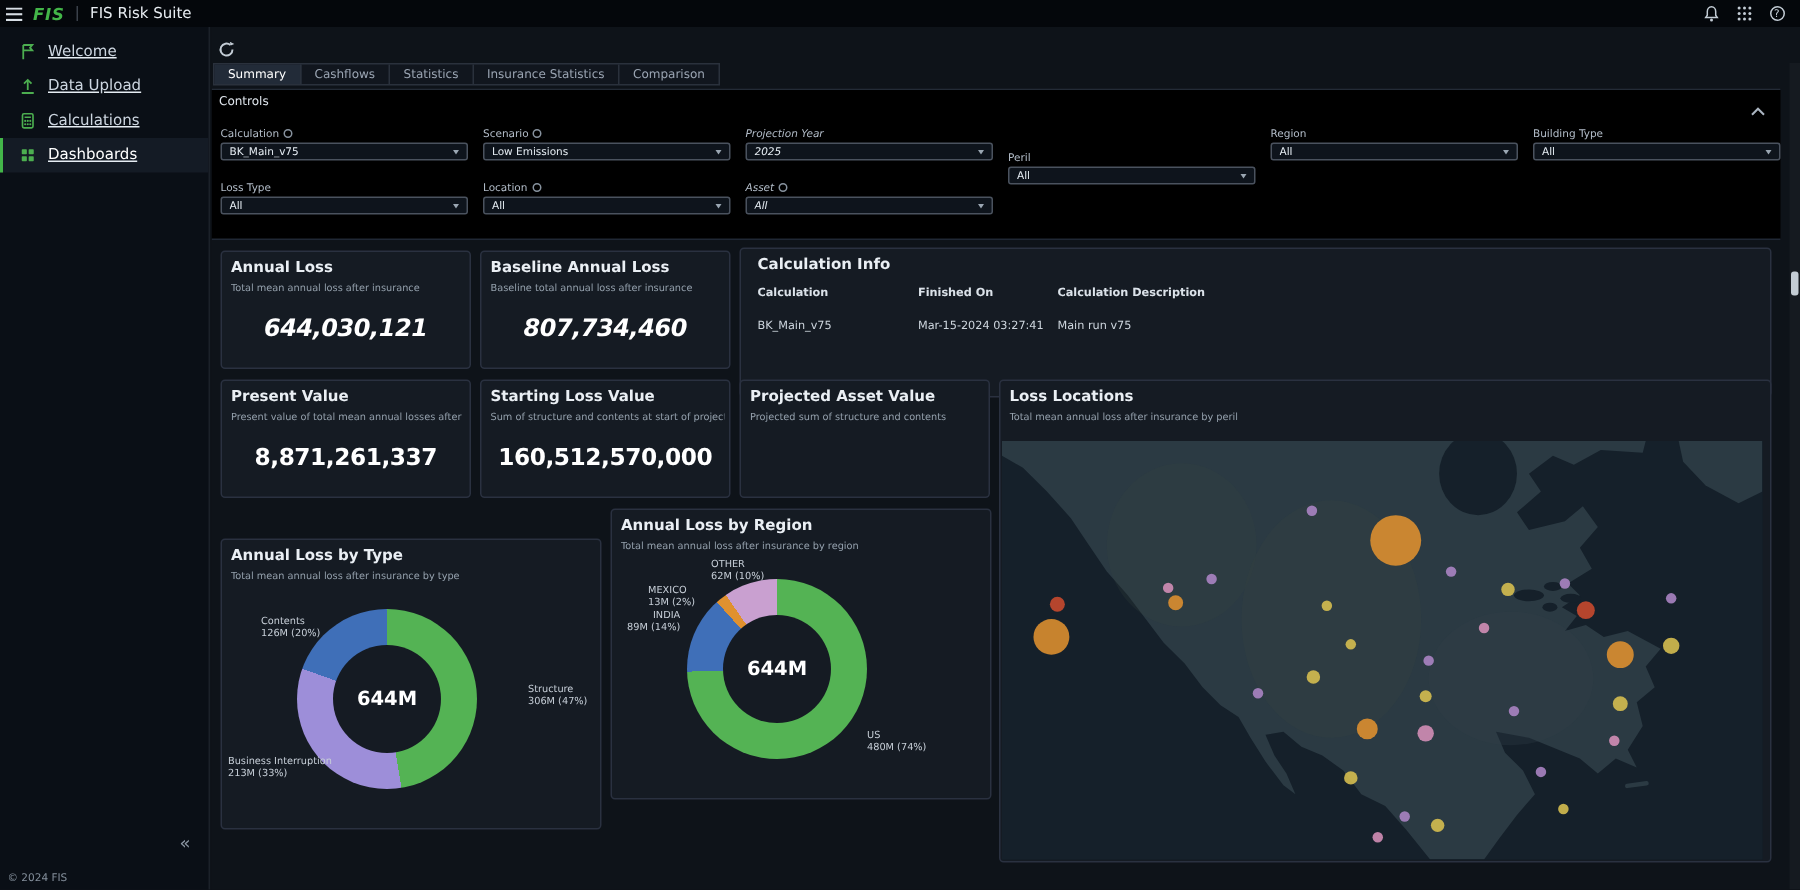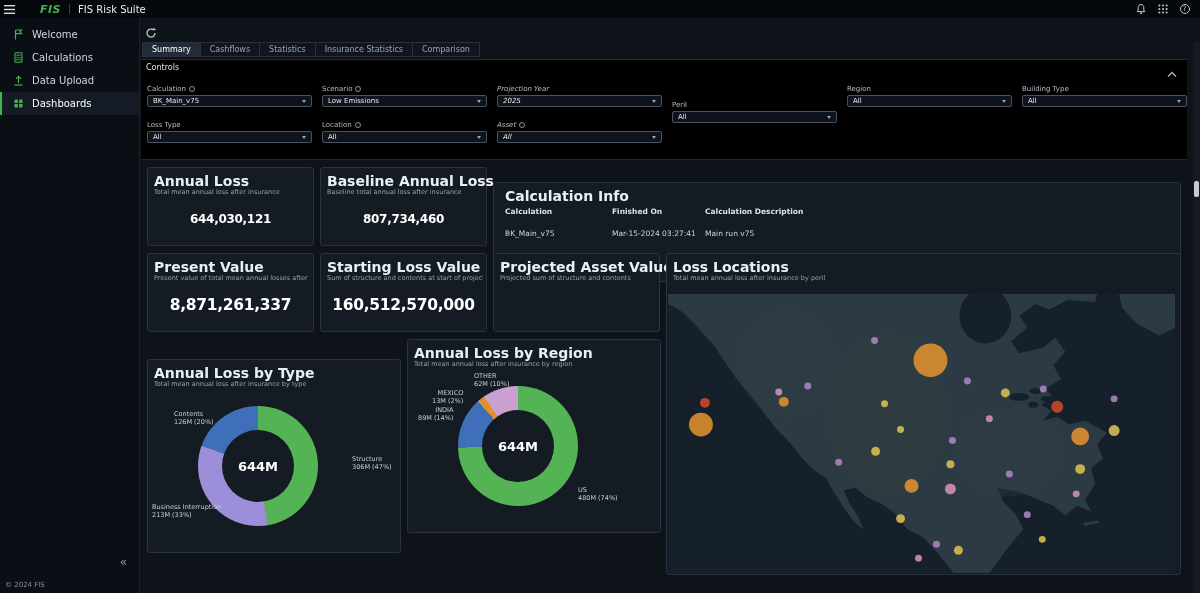--- a/index.html
+++ b/index.html
@@ -3,32 +3,32 @@
 <meta charset="utf-8">
 <style>
   * { box-sizing: border-box; margin: 0; padding: 0; }
   html,body { width:1200px; height:593px; overflow:hidden; background:#0e1319;
     font-family:"DejaVu Sans","Liberation Sans",sans-serif; color:#e6edf3; }
 
   
   .topbar { position:absolute; top:0; left:0; width:1200px; height:18px; background:#04070b;
     display:flex; align-items:center; z-index:50; }
   .hamburger { width:18px; height:18px; display:flex; align-items:center; justify-content:center; cursor:pointer; }
-  .logo { font-size:11px; font-weight:bold; font-style:italic; color:#43b649; margin-left:22px; letter-spacing:.5px; }
+  .logo { font-size:11px; font-weight:bold; font-style:italic; color:#43b649; margin-left:4px; letter-spacing:.5px; }
   .topbar-divider { width:1px; height:10px; background:#3a414a; margin:0 8px; }
   .app-title { font-size:10px; color:#e8edf2; }
   .topbar-right { margin-left:auto; display:flex; align-items:center; gap:11px; margin-right:10px; }
   .tb-icon { width:11px; height:11px; display:flex; align-items:center; justify-content:center; cursor:pointer; }
   .help-circle { width:10px; height:10px; border:1px solid #c3ccd5; border-radius:50%; color:#c3ccd5;
     font-size:7px; line-height:8px; text-align:center; }
 
   
   .sidebar { position:absolute; top:18px; left:0; width:140px; bottom:0; background:#0a0f16;
     border-right:1px solid #1b2129; z-index:40; }
-  .side-items { padding-top:5px; }
+  .side-items { padding-top:5px;text-decoration:underline; }
   .side-item { height:23px; display:flex; align-items:center; gap:8px; padding-left:10px;
     cursor:pointer; border-left:2px solid transparent; }
   .side-item.active { background:#141b25; border-left-color:#43b649; }
   .side-label { font-size:10px; color:#cdd6e0; }
   .side-item.active .side-label { color:#ffffff; }
   .side-icon { width:12px; height:12px; display:flex; align-items:center; justify-content:center; }
   .collapse-chevrons { position:absolute; right:12px; bottom:24px; font-size:12px; color:#8b96a2; cursor:pointer; }
   .side-footer { position:absolute; left:5px; bottom:4px; font-size:7px; color:#848f9b; }
 
   
@@ -57,31 +57,31 @@
   .filter-label { font-size:7px; color:#b3bdc9; }
   .info-icon { width:6px; height:6px; border:1px solid #87929e; border-radius:50%; display:inline-block; cursor:pointer; }
   .select { margin-top:2px; height:12px; background:#0e141c; border:1px solid #4a525e; border-radius:2px;
     display:flex; align-items:center; padding:0 5px; cursor:pointer; }
   .select-value { font-size:7px; color:#e6edf3; flex:1; white-space:nowrap; overflow:hidden; }
   .caret { width:0; height:0; border-left:2.5px solid transparent; border-right:2.5px solid transparent;
     border-top:3.5px solid #9aa6b2; }
 
   
   .card { position:absolute; background:#151b23; border:1px solid #2a3140; border-radius:3px; }
-  .card-title { position:absolute; left:6px; top:5px; font-size:14px; font-weight:bold; color:#eaeff4; white-space:nowrap; }
+  .card-title { position:absolute; left:6px; top:5px; font-size:10px; font-weight:bold; color:#eaeff4; white-space:nowrap; }
   .card-sub { position:absolute; left:6px; right:3px; top:20px; font-size:6.5px; color:#94a0ac;
     white-space:nowrap; overflow:hidden; }
   .card-value { position:absolute; left:0; right:0; top:30px; bottom:6px; display:flex;
     align-items:center; justify-content:center; font-weight:bold; color:#ffffff; }
-  .v-lg { font-size:12px; letter-spacing:-.3px; }
+  .v-lg { font-size:16px; letter-spacing:-.3px;font-style:italic; }
   .v-md { font-size:15.5px; letter-spacing:-.3px; }
 
   .c-annual      { left:6px;   top:149px; width:167px; height:79px; }
   .c-baseline    { left:179px; top:149px; width:167px; height:79px; }
-  .c-calcinfo    { left:352px; top:164px; width:688px; height:100px; }
+  .c-calcinfo    { left:352px; top:147px; width:688px; height:100px; }
   .c-present     { left:6px;   top:235px; width:167px; height:79px; }
   .c-starting    { left:179px; top:235px; width:167px; height:79px; }
   .c-projasset   { left:352px; top:235px; width:167px; height:79px; }
   .c-losslocs    { left:525px; top:235px; width:515px; height:322px; }
   .c-bytype      { left:6px;   top:321px; width:254px; height:194px;margin-top:20px; }
   .c-byregion    { left:266px; top:321px; width:254px; height:194px; }
   .c-projlosses  { left:6px;   top:523px; width:514px; height:34px; overflow:hidden; }
 
   .ci-table { position:absolute; left:11px; top:24px; right:8px; }
   .ci-row { display:flex; }
@@ -155,44 +155,44 @@
       <span class="side-icon">
         <svg width="11" height="11" viewBox="0 0 11 11" fill="none" stroke="#4cae50" stroke-width="1.2">
             <path d="M2.5,10.5 V1"></path>
             <path d="M2.5,1 H8.5 L7,2.8 L8.5,4.6 H2.5"></path>
           </svg>
       </span>
       <span class="side-label">Welcome</span>
     </div>
     <div class="side-item">
       <span class="side-icon">
+        <svg width="11" height="11" viewBox="0 0 11 11" fill="none" stroke="#4cae50" stroke-width="1.2">
+            <path d="M5.5,8 V1.5"></path>
+            <path d="M3,3.8 L5.5,1.3 L8,3.8"></path>
+            <path d="M1.5,10 H9.5"></path>
+          </svg>
+      </span>
+      <span class="side-label">Data Upload</span>
+    </div>
+    <div class="side-item">
+      <span class="side-icon">
         <svg width="11" height="11" viewBox="0 0 11 11">
             <rect x="2" y="0.8" width="7" height="9.4" rx="1" fill="none" stroke="#4cae50" stroke-width="1.1"></rect>
             <line x1="3.4" y1="3.2" x2="7.6" y2="3.2" stroke="#4cae50" stroke-width="1"></line>
             <g fill="#4cae50">
               <circle cx="3.8" cy="5.6" r=".7"></circle>
               <circle cx="5.5" cy="5.6" r=".7"></circle>
               <circle cx="7.2" cy="5.6" r=".7"></circle>
               <circle cx="3.8" cy="7.8" r=".7"></circle>
               <circle cx="5.5" cy="7.8" r=".7"></circle>
               <circle cx="7.2" cy="7.8" r=".7"></circle>
             </g>
           </svg>
       </span>
       <span class="side-label">Calculations</span>
-    </div>
-    <div class="side-item">
-      <span class="side-icon">
-        <svg width="11" height="11" viewBox="0 0 11 11" fill="none" stroke="#4cae50" stroke-width="1.2">
-            <path d="M5.5,8 V1.5"></path>
-            <path d="M3,3.8 L5.5,1.3 L8,3.8"></path>
-            <path d="M1.5,10 H9.5"></path>
-          </svg>
-      </span>
-      <span class="side-label">Data Upload</span>
     </div>
     <div class="side-item active">
       <span class="side-icon">
         <svg width="11" height="11" viewBox="0 0 11 11">
             <g fill="#4cae50">
               <rect x="1.5" y="1.5" width="3.4" height="3.4" rx=".5"></rect>
               <rect x="6.1" y="1.5" width="3.4" height="3.4" rx=".5"></rect>
               <rect x="1.5" y="6.1" width="3.4" height="3.4" rx=".5"></rect>
               <rect x="6.1" y="6.1" width="3.4" height="3.4" rx=".5"></rect>
             </g>
@@ -436,21 +436,21 @@
   <div class="card c-byregion">
     <div class="card-title">Annual Loss by Region</div>
     <div class="card-sub">Total mean annual loss after insurance by region</div>
     <div class="donut" style="background: conic-gradient(rgb(84, 179, 84) 0deg, rgb(84, 179, 84) 268.323deg, rgb(63, 111, 184) 268.323deg, rgb(63, 111, 184) 318.075deg, rgb(224, 145, 47) 318.075deg, rgb(224, 145, 47) 325.342deg, rgb(201, 160, 208) 325.342deg, rgb(201, 160, 208) 360deg);">
       <span class="donut-center">644M</span>
     </div>
     <div class="donut-label" style="left:66px;top:32px">
       <span>OTHER</span>
       <span>62M (10%)</span>
     </div>
-    <div class="donut-label" style="left:24px;top:49px;text-align:right">
+    <div class="donut-label" style="left:24px;top:49px;text-align:left">
       <span>MEXICO</span>
       <span>13M (2%)</span>
     </div>
     <div class="donut-label" style="left:10px;top:66px;text-align:right">
       <span>INDIA</span>
       <span>89M (14%)</span>
     </div>
     <div class="donut-label" style="left:170px;top:146px">
       <span>US</span>
       <span>480M (74%)</span>

